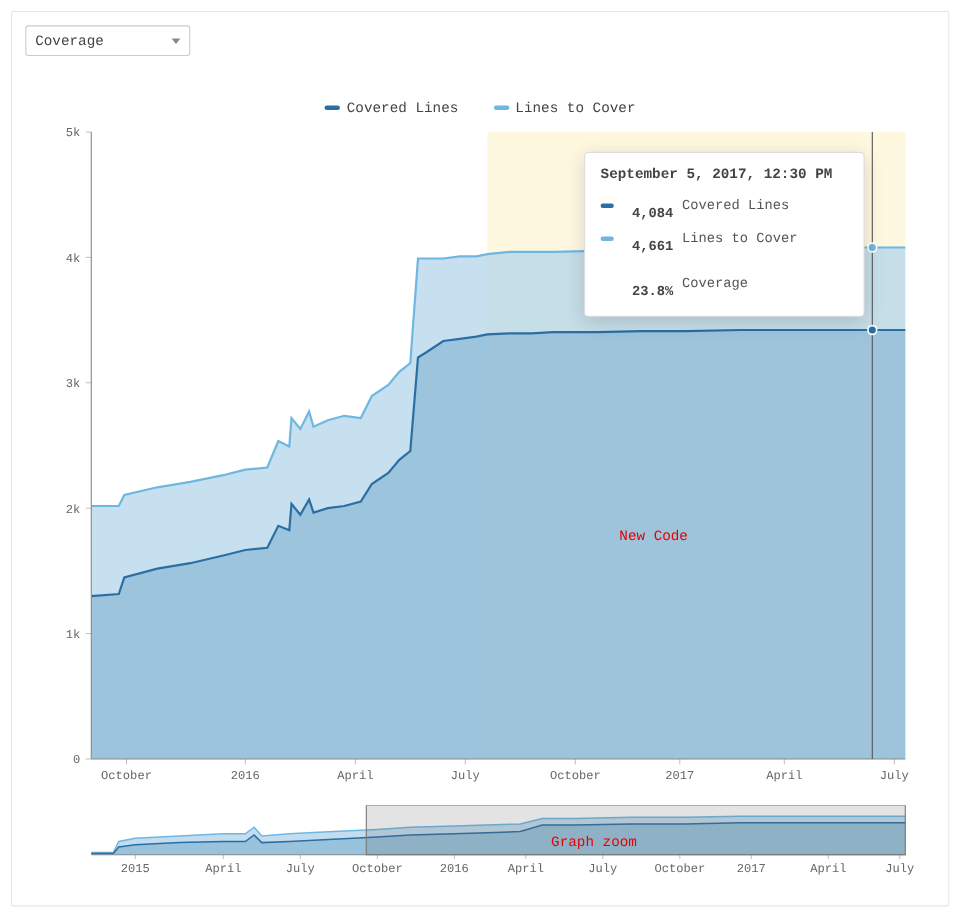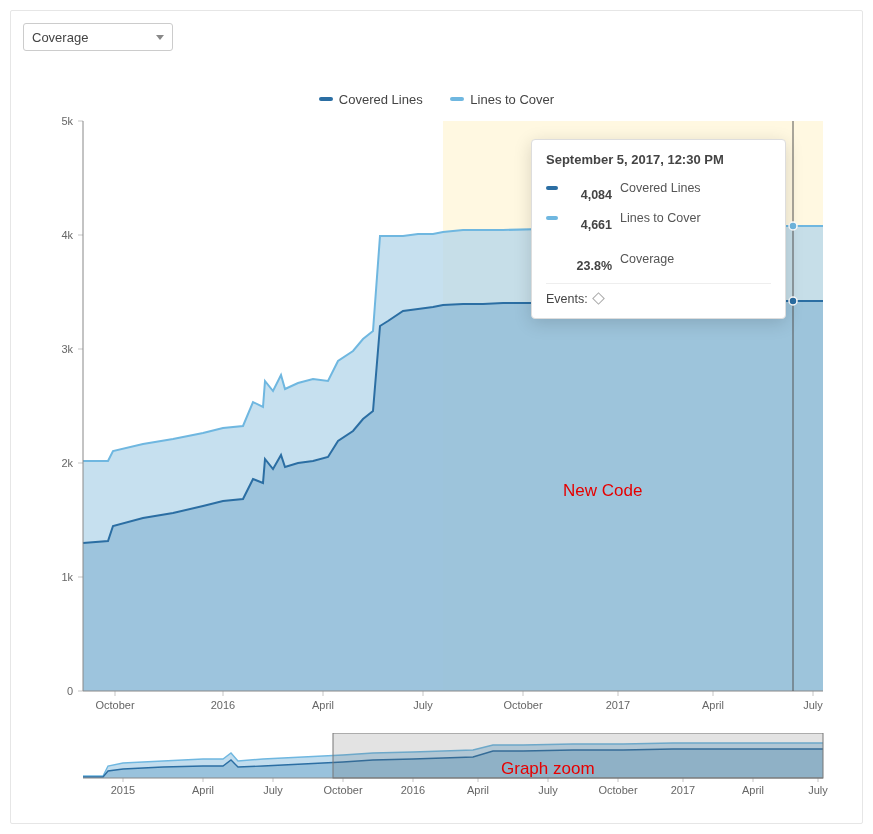--- a/index.html
+++ b/index.html
@@ -1,34 +1,34 @@
 <!DOCTYPE html>
 <html><head>
 <meta charset="utf-8">
 <style>
 * { box-sizing: border-box; margin: 0; padding: 0; }
 body { font-family: -apple-system, BlinkMacSystemFont, "Segoe UI", Helvetica, Arial, sans-serif; background: #fff; padding: 10px; color: #444; }
-.panel { border: 1px solid #e6e6e6; border-radius: 2px; padding: 12px; width: 853px; height: 814px; position: relative; }
+.panel { border: 1px solid #e6e6e6; border-radius: 2px; padding: 12px; width: 853px; height: 814px; position: relative; font-family: Liberation Mono, monospace; }
 .dropdown { display: inline-flex; align-items: center; justify-content: space-between; border: 1px solid #ccc; border-radius: 3px; padding: 4px 8px; width: 150px; height: 28px; font-size: 13px; color: #444; background: #fff; cursor: pointer; }
 .dropdown .caret { width: 0; height: 0; border-left: 4px solid transparent; border-right: 4px solid transparent; border-top: 5px solid #888; }
 .legend { text-align: center; margin-top: 38px; font-size: 13px; color: #444; }
 .legend-item { display: inline-flex; align-items: center; margin: 0 12px; }
 .swatch { width: 14px; height: 4px; border-radius: 2px; margin-right: 6px; }
 .chart-wrap { position: relative; height: 610px; margin-top: 4px; }
 .chart-svg { display: block; }
 .tooltip { position: absolute; top: 28px; left: 508px; width: 255px; background: #fff; border: 1px solid #ddd; border-radius: 4px; box-shadow: 0 4px 18px rgba(0,0,0,0.15); padding: 12px 14px; font-size: 12.5px; color: #444; }
 .tooltip .title { font-weight: 700; margin-bottom: 8px; font-size: 13px; }
 .tooltip .row { display: flex; align-items: center; margin: 3px 0; }
 .tooltip .spacer { height: 8px; }
 .tooltip .sw { width: 12px; height: 4px; border-radius: 2px; margin-right: 8px; }
 .tooltip .val { font-weight: 700; width: 46px; text-align: right; margin-right: 8px; margin-top: 13px; }
 .tooltip .lbl { color: #555; }
 .tooltip .events { margin-top: 10px; padding-top: 8px; border-top: 1px solid #eee; display:flex; align-items:center; gap:6px; }
 .diamond { width: 9px; height: 9px; border: 1px solid #aaa; transform: rotate(45deg); background: #fff; }
-.annot { position: absolute; color: #e60000; font-size: 17px; font-weight: 400; pointer-events: none; }
+.annot { position: absolute; color: #e60000; font-size: 13px; font-weight: 400; pointer-events: none; }
 .mini-wrap { position: relative; height: 70px; margin-top: 12px; }
 .tick-label { font-size: 11px; fill: #666; font-family: inherit; }
 .axis-line { stroke: #888; stroke-width: 1; }
 .grid-line { stroke: #888; stroke-width: 0.5; }
 </style>
 </head>
 <body>
 
 <div class="panel">
 
@@ -103,24 +103,20 @@
         <span class="sw" id="tsw1" style="background: rgb(111, 183, 224);"></span>
         <span class="val">4,661</span>
         <span class="lbl">Lines to Cover</span>
       </div>
       <div class="spacer"></div>
       <div class="row">
         <span class="sw" style="visibility:hidden"></span>
         <span class="val">23.8%</span>
         <span class="lbl">Coverage</span>
       </div>
-      <div class="events">
-        <span>Events:</span>
-        <span class="diamond"></span>
-      </div>
     </div>
 
     <div class="annot" style="top:370px; left:540px;">New Code</div>
   </div>
 
   <div class="mini-wrap">
     <svg class="chart-svg" width="830" height="70">
       <g id="mini-plot">
           <path d="M60,43 L80,43 L85,33 L100,30 L140,28 L180,26 L200,26 L208,20 L215,28 L240,26 L280,24 L320,22 L350,20 L390,19 L420,18 L450,17 L470,12 L500,12 L550,11 L600,11 L650,10 L700,10 L750,10 L800,10 L800,45 L60,45 Z" fill="#b3d5ea" fill-opacity="0.8"></path>
           <path d="M60,44 L80,44 L85,38 L100,36 L140,34 L180,33 L200,33 L208,27 L215,34 L240,33 L280,31 L320,29 L350,27 L390,26 L420,25 L450,24 L470,18 L500,18 L550,17 L600,17 L650,16 L700,16 L750,16 L800,16 L800,45 L60,45 Z" fill="#8fbbd7" fill-opacity="0.8"></path>

